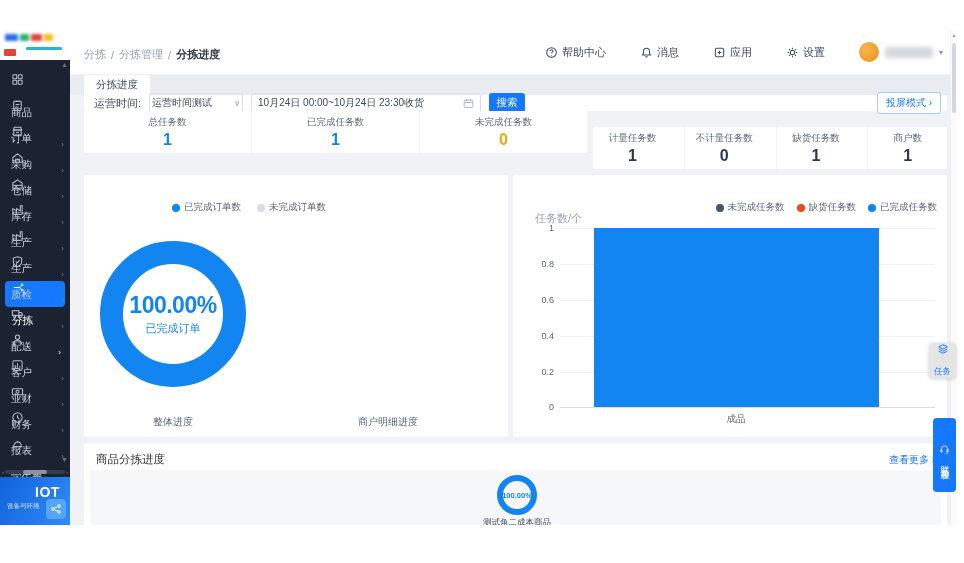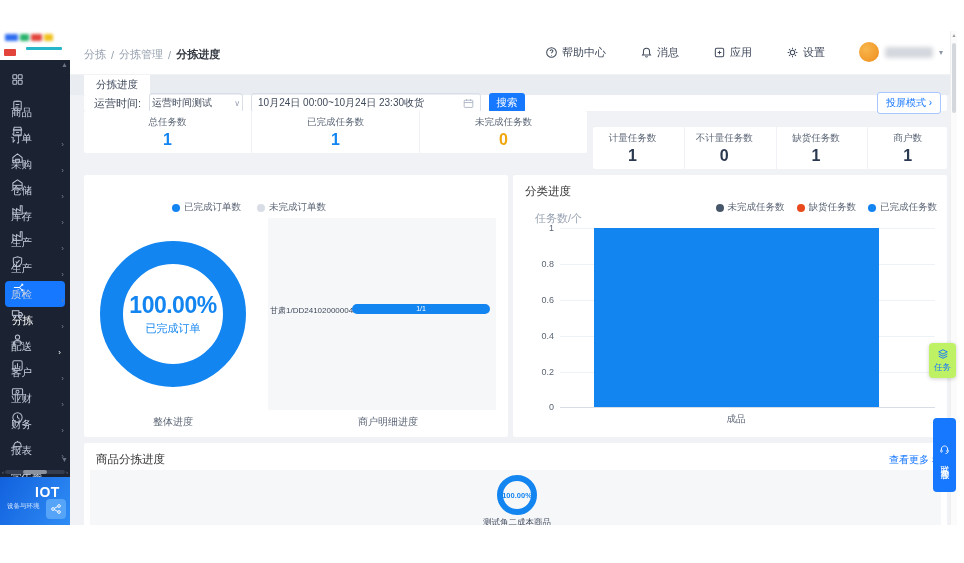--- a/index.html
+++ b/index.html
@@ -112,21 +112,21 @@
   .ytick{position:absolute;left:-42px;width:36px;text-align:right;font-size:9px;color:#5b6575;}
   .cat-bar{position:absolute;left:34px;bottom:1px;width:285px;height:179px;background:#1385f0;}
   .x-label{position:absolute;left:163px;top:238px;width:120px;text-align:center;font-size:9.5px;color:#5b6575;}
 
   .gray-panel2{position:absolute;left:6px;top:27px;width:851px;height:90px;background:#f6f7f9;}
   .donut2{position:absolute;left:407px;top:5px;width:40px;height:40px;border:6px solid #1385f0;border-radius:50%;box-sizing:border-box;display:flex;align-items:center;justify-content:center;}
   .donut2-pct{font-size:7.5px;font-weight:bold;color:#1385f0;}
   .goods-label{position:absolute;left:357px;top:47px;width:140px;text-align:center;font-size:8.5px;color:#404a5c;}
 
   
-  .task-btn{left:929px;top:343px;width:27px;height:35px;background:#bef264;border-radius:4px;box-shadow:0 1px 4px rgba(0,0,0,.18);display:flex;flex-direction:column;align-items:center;justify-content:center;gap:2px;cursor:pointer;z-index:40;}
+  .task-btn{left:929px;top:343px;width:27px;height:35px;background:#e5e5e5;border-radius:4px;box-shadow:0 1px 4px rgba(0,0,0,.18);display:flex;flex-direction:column;align-items:center;justify-content:space-between;gap:2px;cursor:pointer;z-index:40;}
   .task-btn .t{font-size:8.5px;color:#1677ff;}
   .service-btn{left:933px;top:418px;width:23px;height:74px;background:#1677ff;border-radius:4px;display:flex;flex-direction:column;align-items:center;justify-content:center;gap:3px;cursor:pointer;z-index:40;}
   .service-btn .vt{writing-mode:vertical-rl;text-orientation:upright;font-size:9px;color:#fff;letter-spacing:2px;}
 
   
   .vscroll{left:950px;top:31px;width:7px;height:494px;background:#fbfbfb;border-left:1px solid #f0f0f0;box-sizing:border-box;z-index:30;}
   .vscroll .up{position:absolute;top:1px;left:0;width:100%;text-align:center;font-size:5px;color:#999;}
   .vscroll .thumb{position:absolute;top:12px;left:1px;width:4px;height:70px;background:#d4d7dc;border-radius:2px;}
   .bottom-mask{left:0;top:525px;width:964px;height:38px;background:#fff;z-index:50;}
 </style>
@@ -468,33 +468,24 @@
       <span class="li">
           <span class="dot dot-gray"></span>
           <span>未完成订单数</span>
         </span>
     </div>
     <div class="donut">
       <div class="donut-pct">100.00%</div>
       <div class="donut-sub">已完成订单</div>
     </div>
     <div class="caption cap-overall">整体进度</div>
-    <div class="gray-panel">
-      <div class="m-row">
-        <span class="m-name">甘肃1/DD24102000004</span>
-        <span class="m-bar">1/1</span>
-      </div>
-    </div>
     <div class="caption cap-merchant">商户明细进度</div>
   </div>
 
   <div class="abs panel category-card">
-    <div class="panel-head">
-      <span class="panel-title">分类进度</span>
-    </div>
     <div class="legend cat-legend">
       <span class="li">
           <span class="dot dot-dark"></span>
           <span>未完成任务数</span>
         </span>
       <span class="li">
           <span class="dot dot-red"></span>
           <span>缺货任务数</span>
         </span>
       <span class="li">

